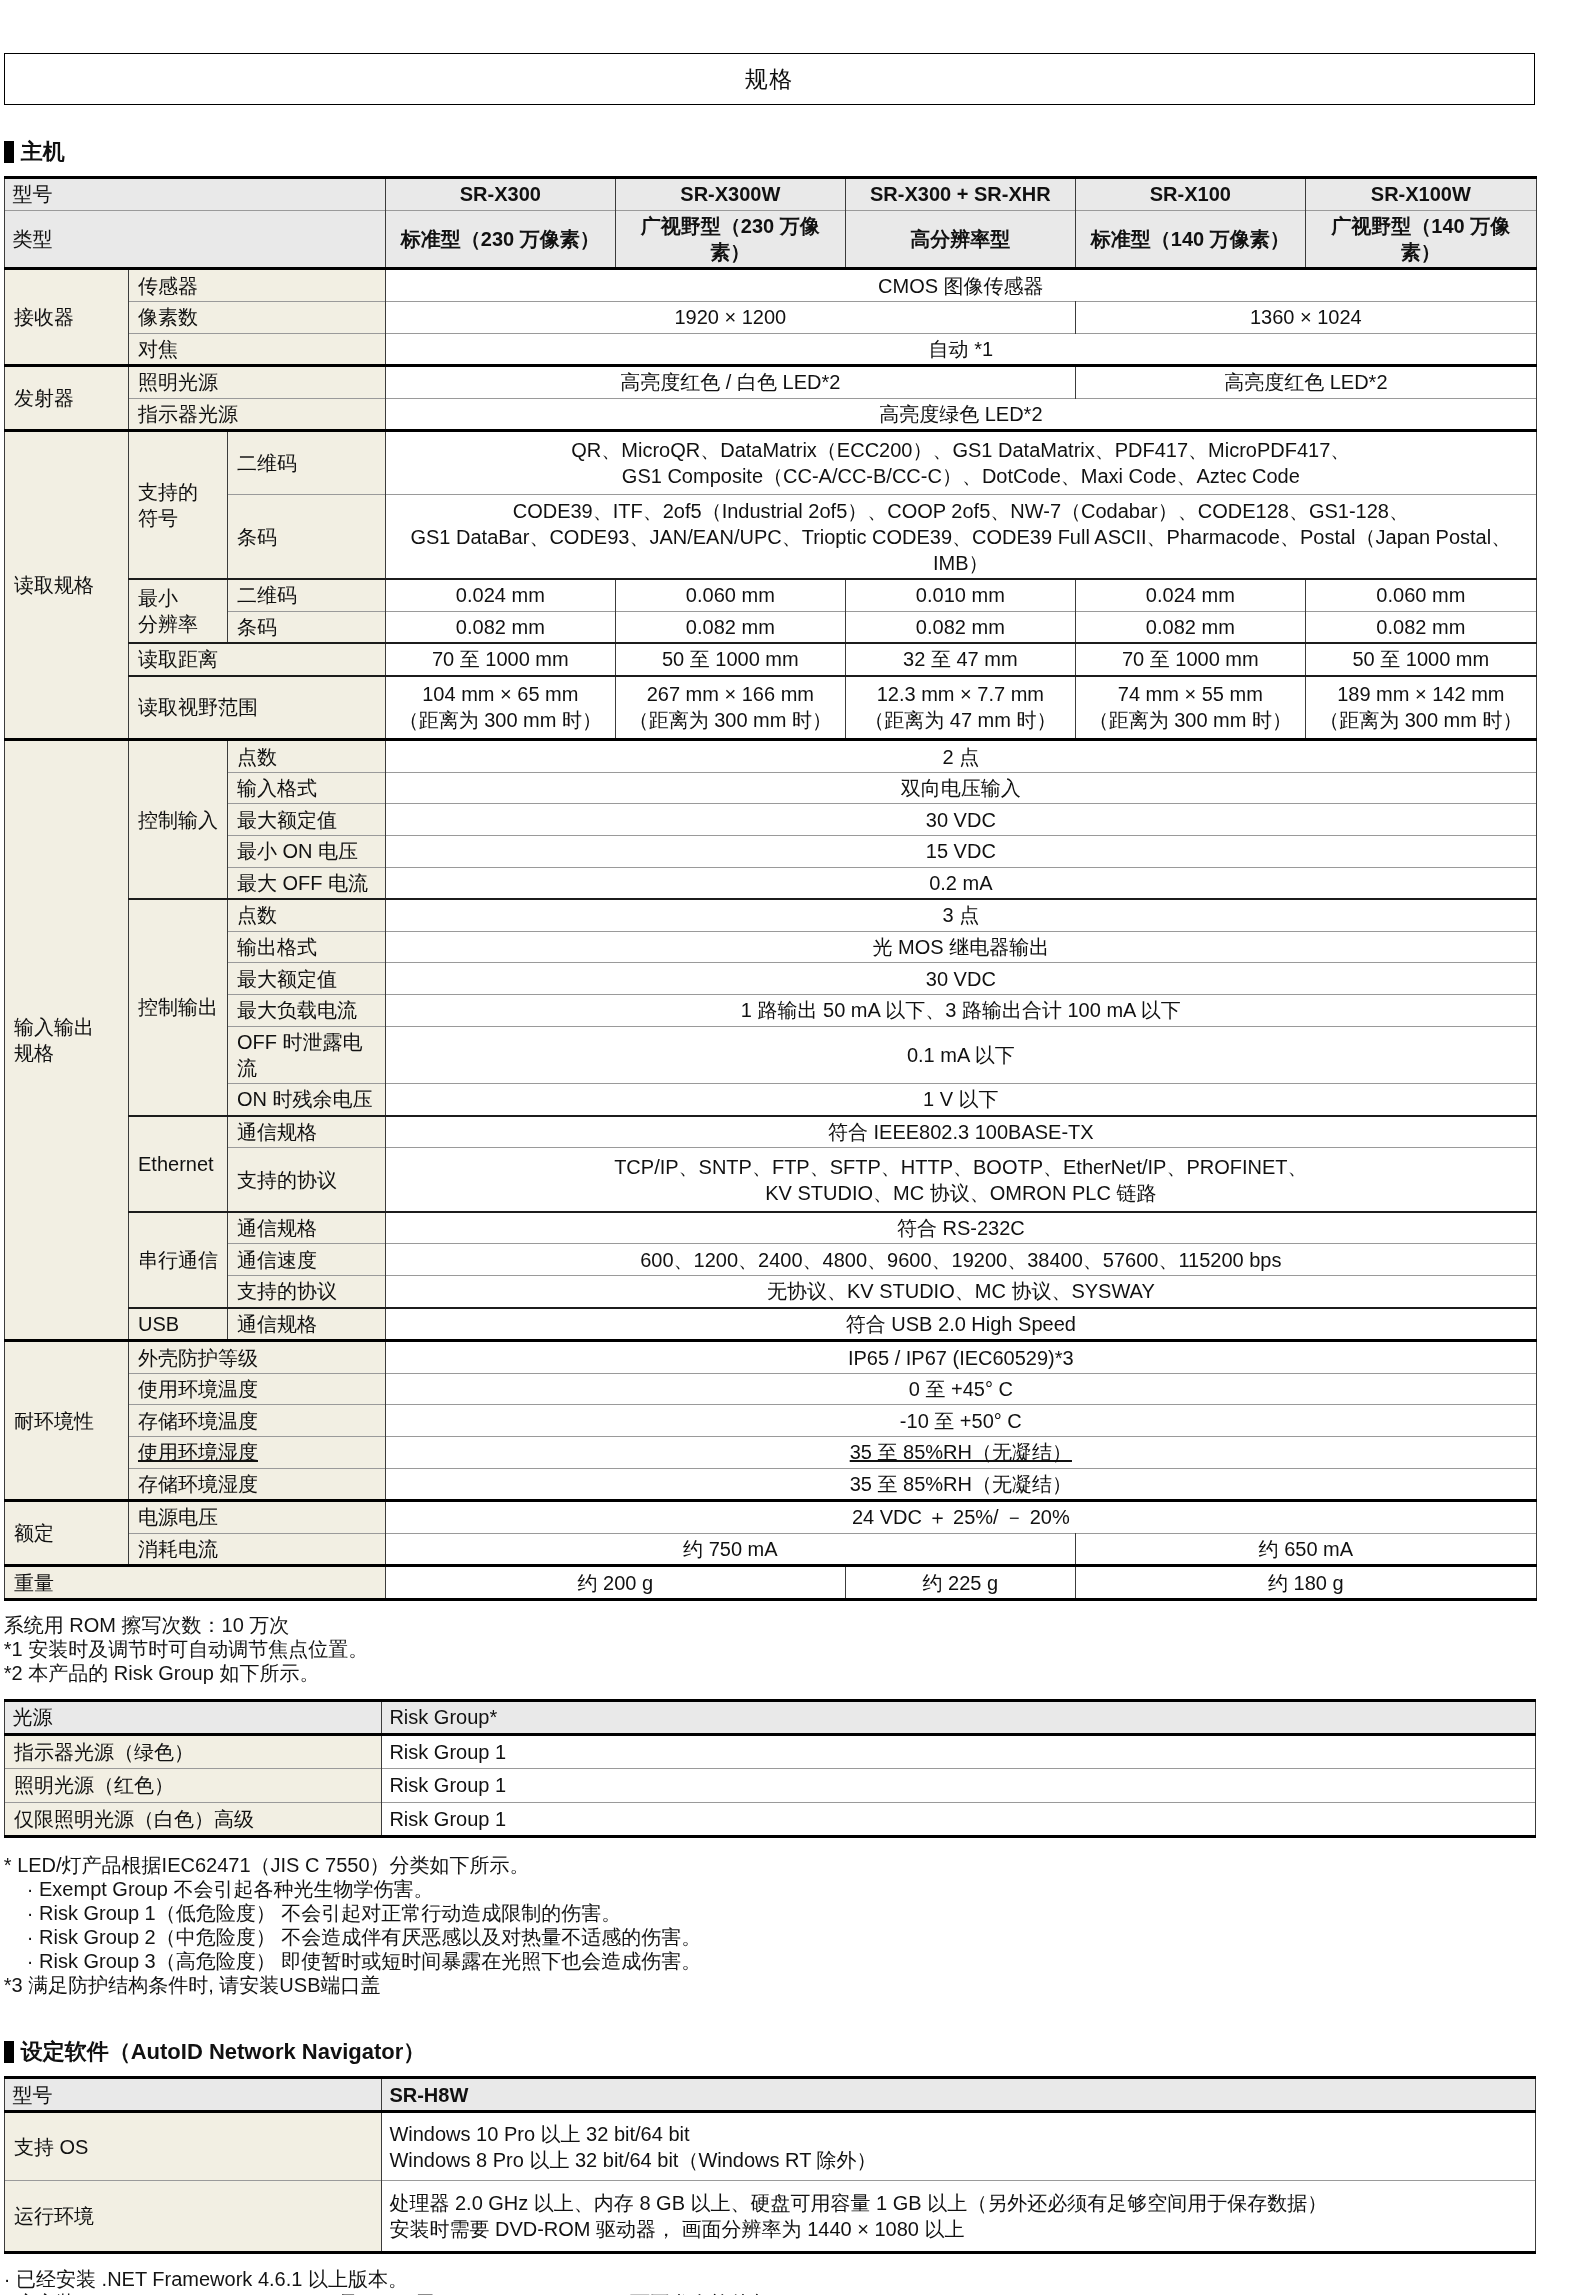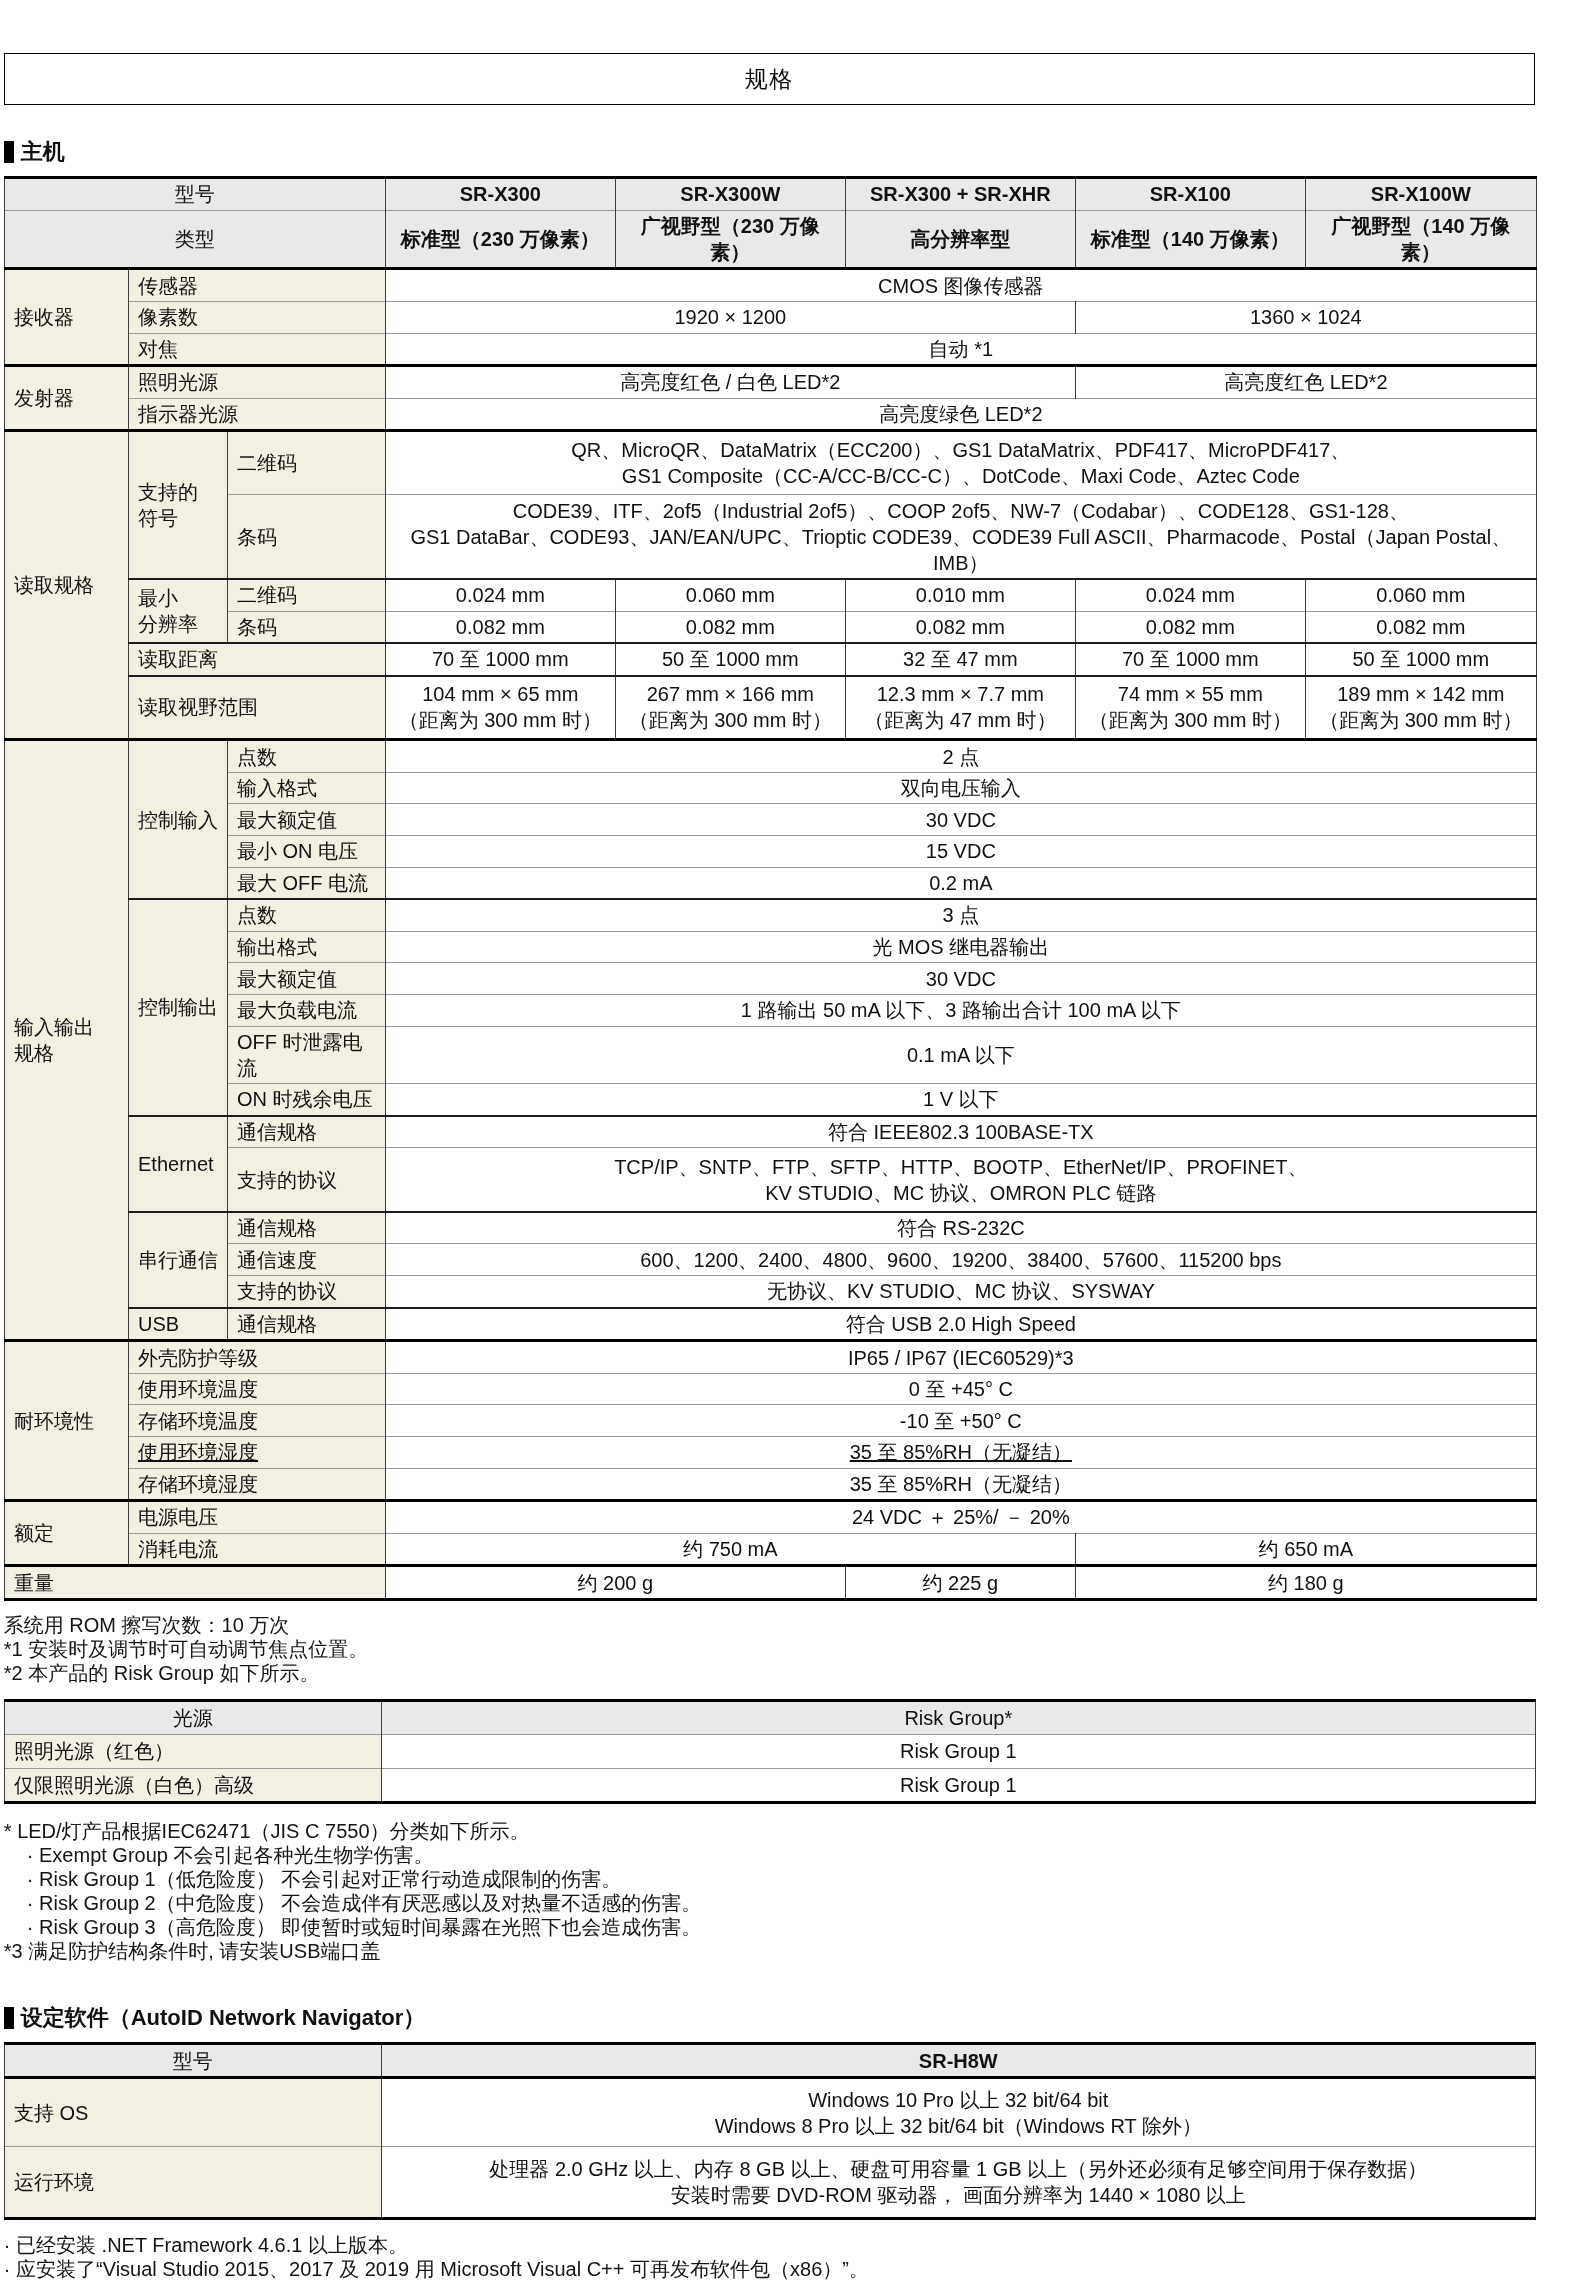--- a/index.html
+++ b/index.html
@@ -26,21 +26,21 @@
   td{
     border-left:1.5px solid #3c3c3c;border-right:1.5px solid #3c3c3c;
     border-top:0.8px solid #9a9a9a;
     padding:2.3px 7.6px;vertical-align:middle;text-align:center;
     white-space:pre-line;font-size:20px;line-height:1.3;
     overflow:hidden;
   }
   td.lab{background:#f2efe3;text-align:left;padding-left:9.2px;}
   td.hd{background:#e9e9e9;}
   td.val{background:#fff;}
-  td.al{text-align:center;}
+  td.al{text-align:left;}
   td.b{font-weight:bold;}
   td.bt-mid{border-top:2.3px solid #1c1c1c;}
   td.bt-thick{border-top:3.1px solid #000;}
 
   .notes{margin:12.2px 0 13.7px 0;}
   .notes2{margin:15.3px 0 0 0;}
   .notesf{margin:12.2px 0 0 0;}
   .note{font-size:20px;line-height:24px;color:#141414;}
   .note.ind{padding-left:23px;}
   .sec-h2{margin-top:40px;text-align:right;}
@@ -289,20 +289,24 @@
       <colgroup>
         <col style="width: 377px;">
         <col style="width: 1154px;">
       </colgroup>
       <tbody>
         <tr style="height: 34px;">
           <td class="hd al">光源</td>
           <td class="hd al">Risk Group*</td>
         </tr>
         <tr style="height: 34px;">
+          <td class="lab bt-thick">指示器光源（绿色）</td>
+          <td class="val al bt-thick">Risk Group 1</td>
+        </tr>
+        <tr style="height: 34px;">
           <td class="lab">照明光源（红色）</td>
           <td class="val al">Risk Group 1</td>
         </tr>
         <tr style="height: 34px; margin-top: 24px;">
           <td class="lab">仅限照明光源（白色）高级</td>
           <td class="val al">Risk Group 1</td>
         </tr>
       </tbody>
     </table>
 

